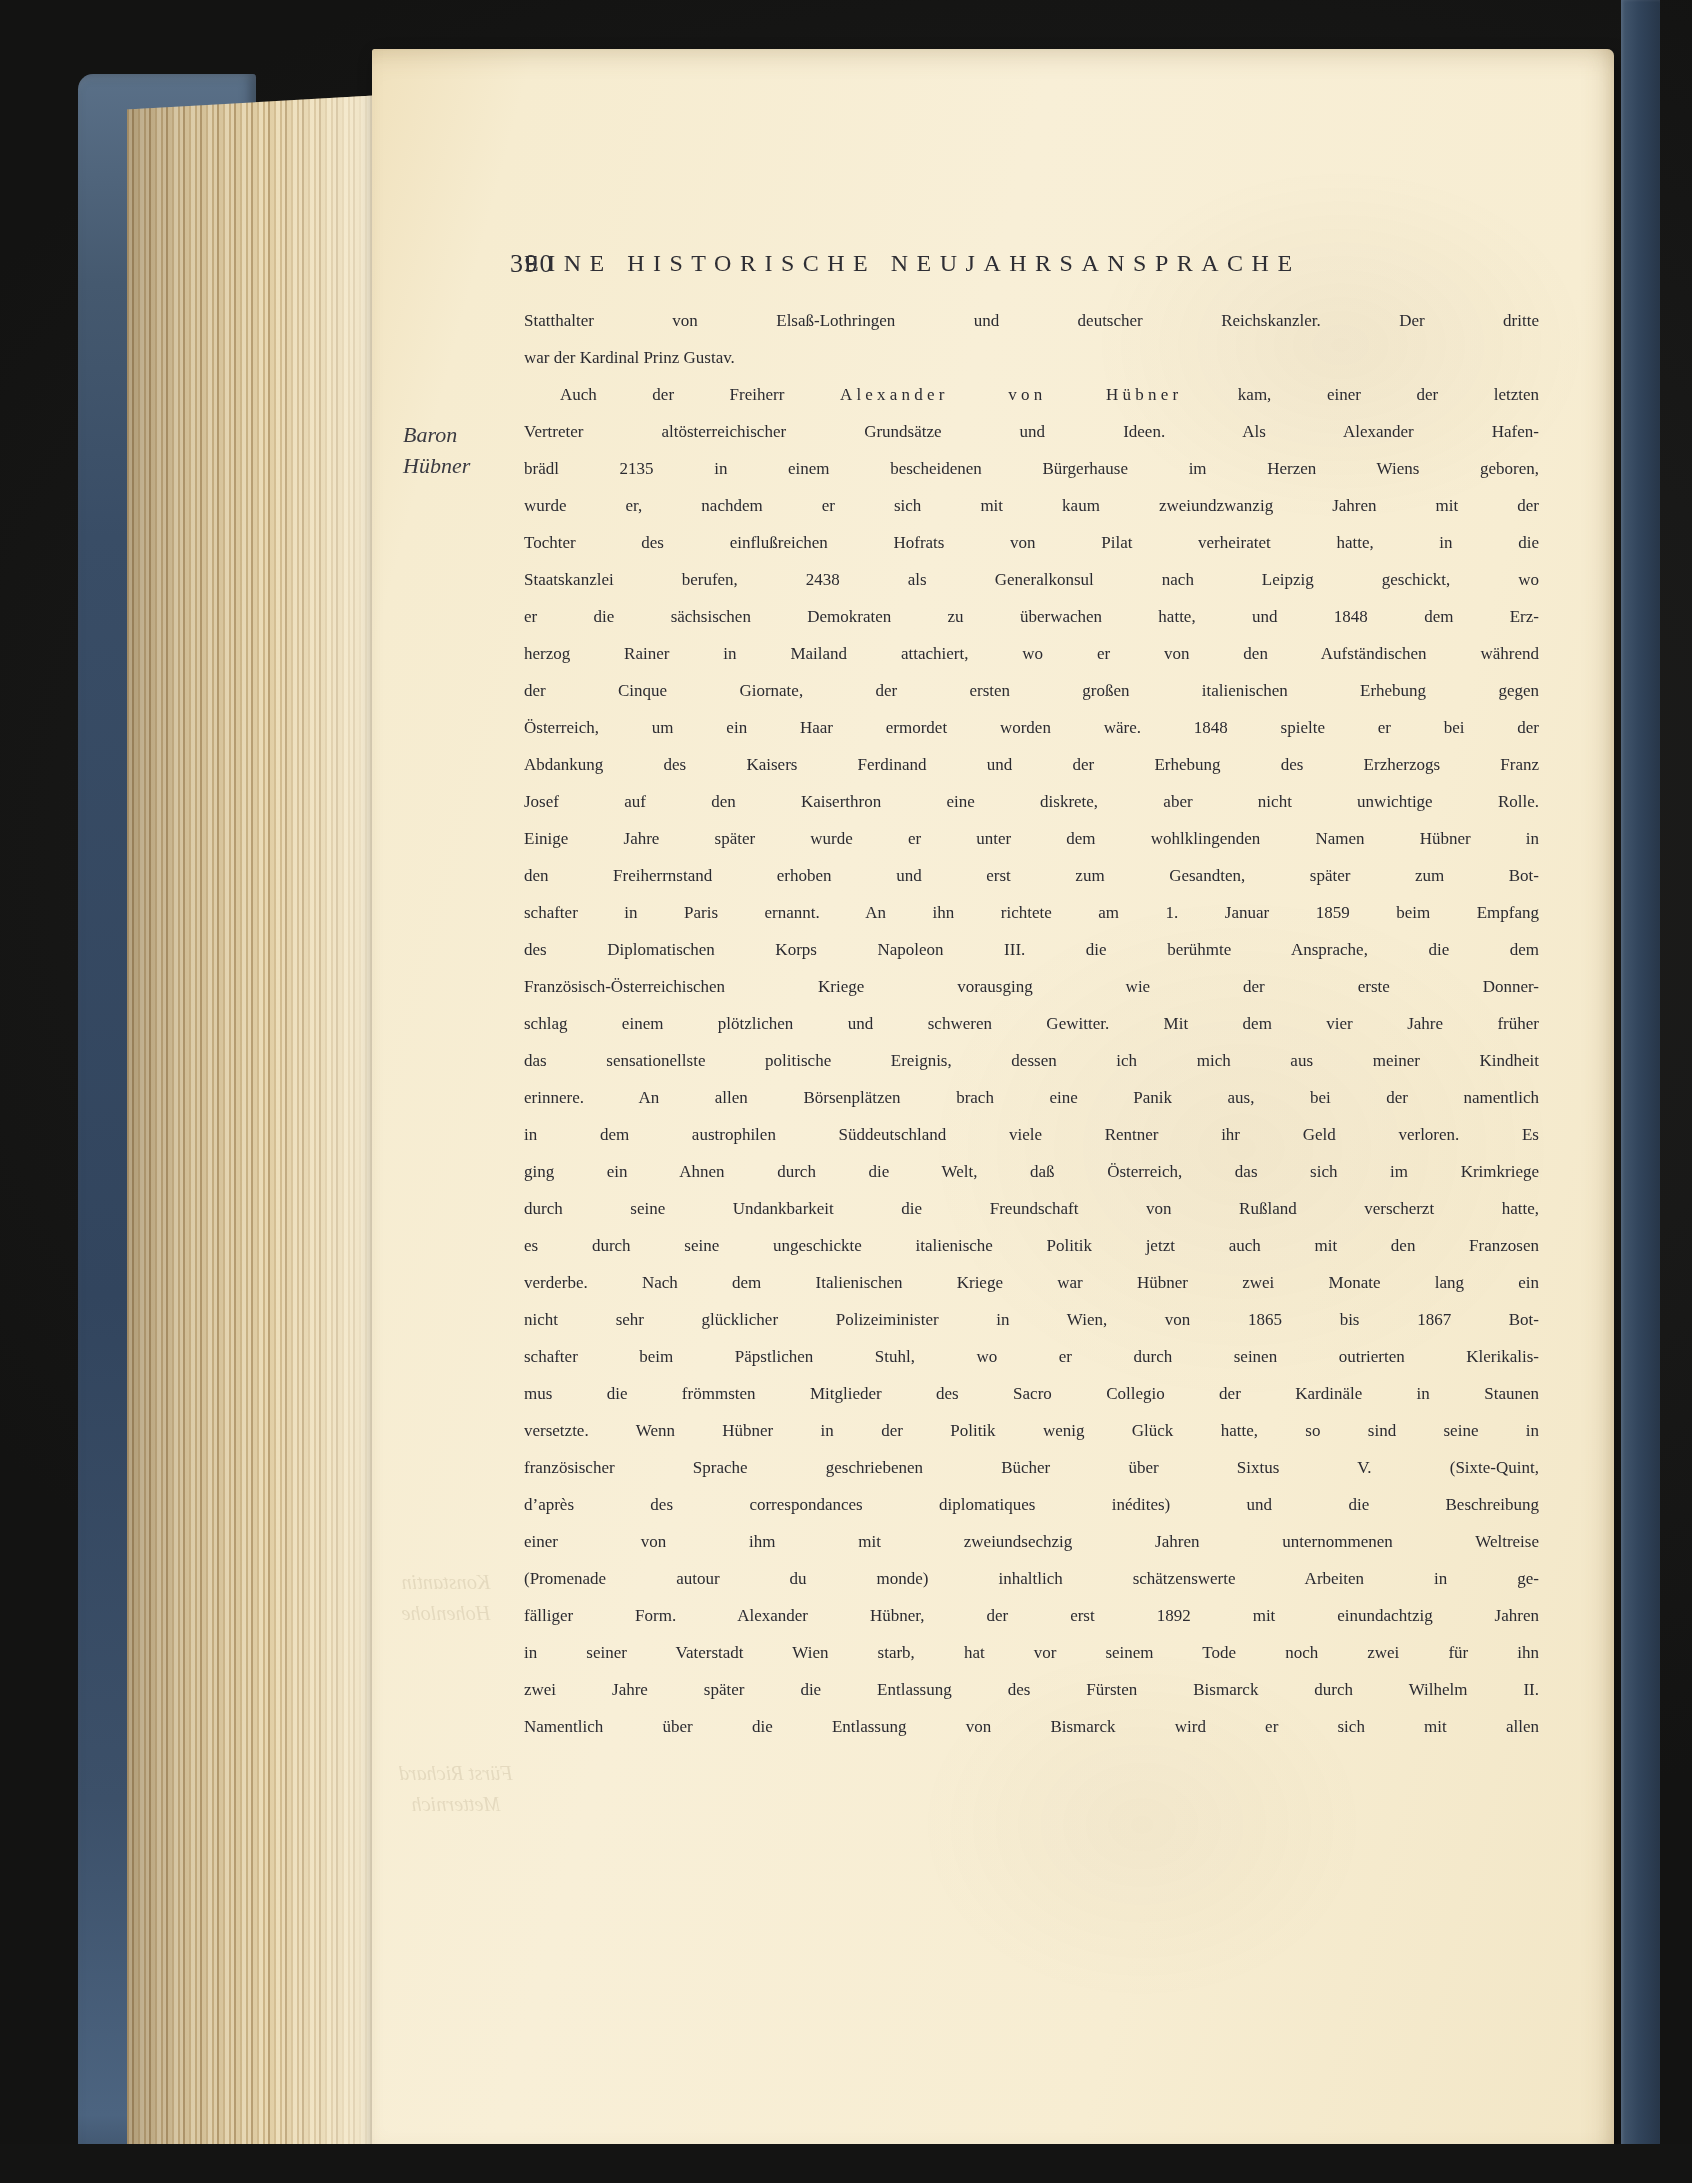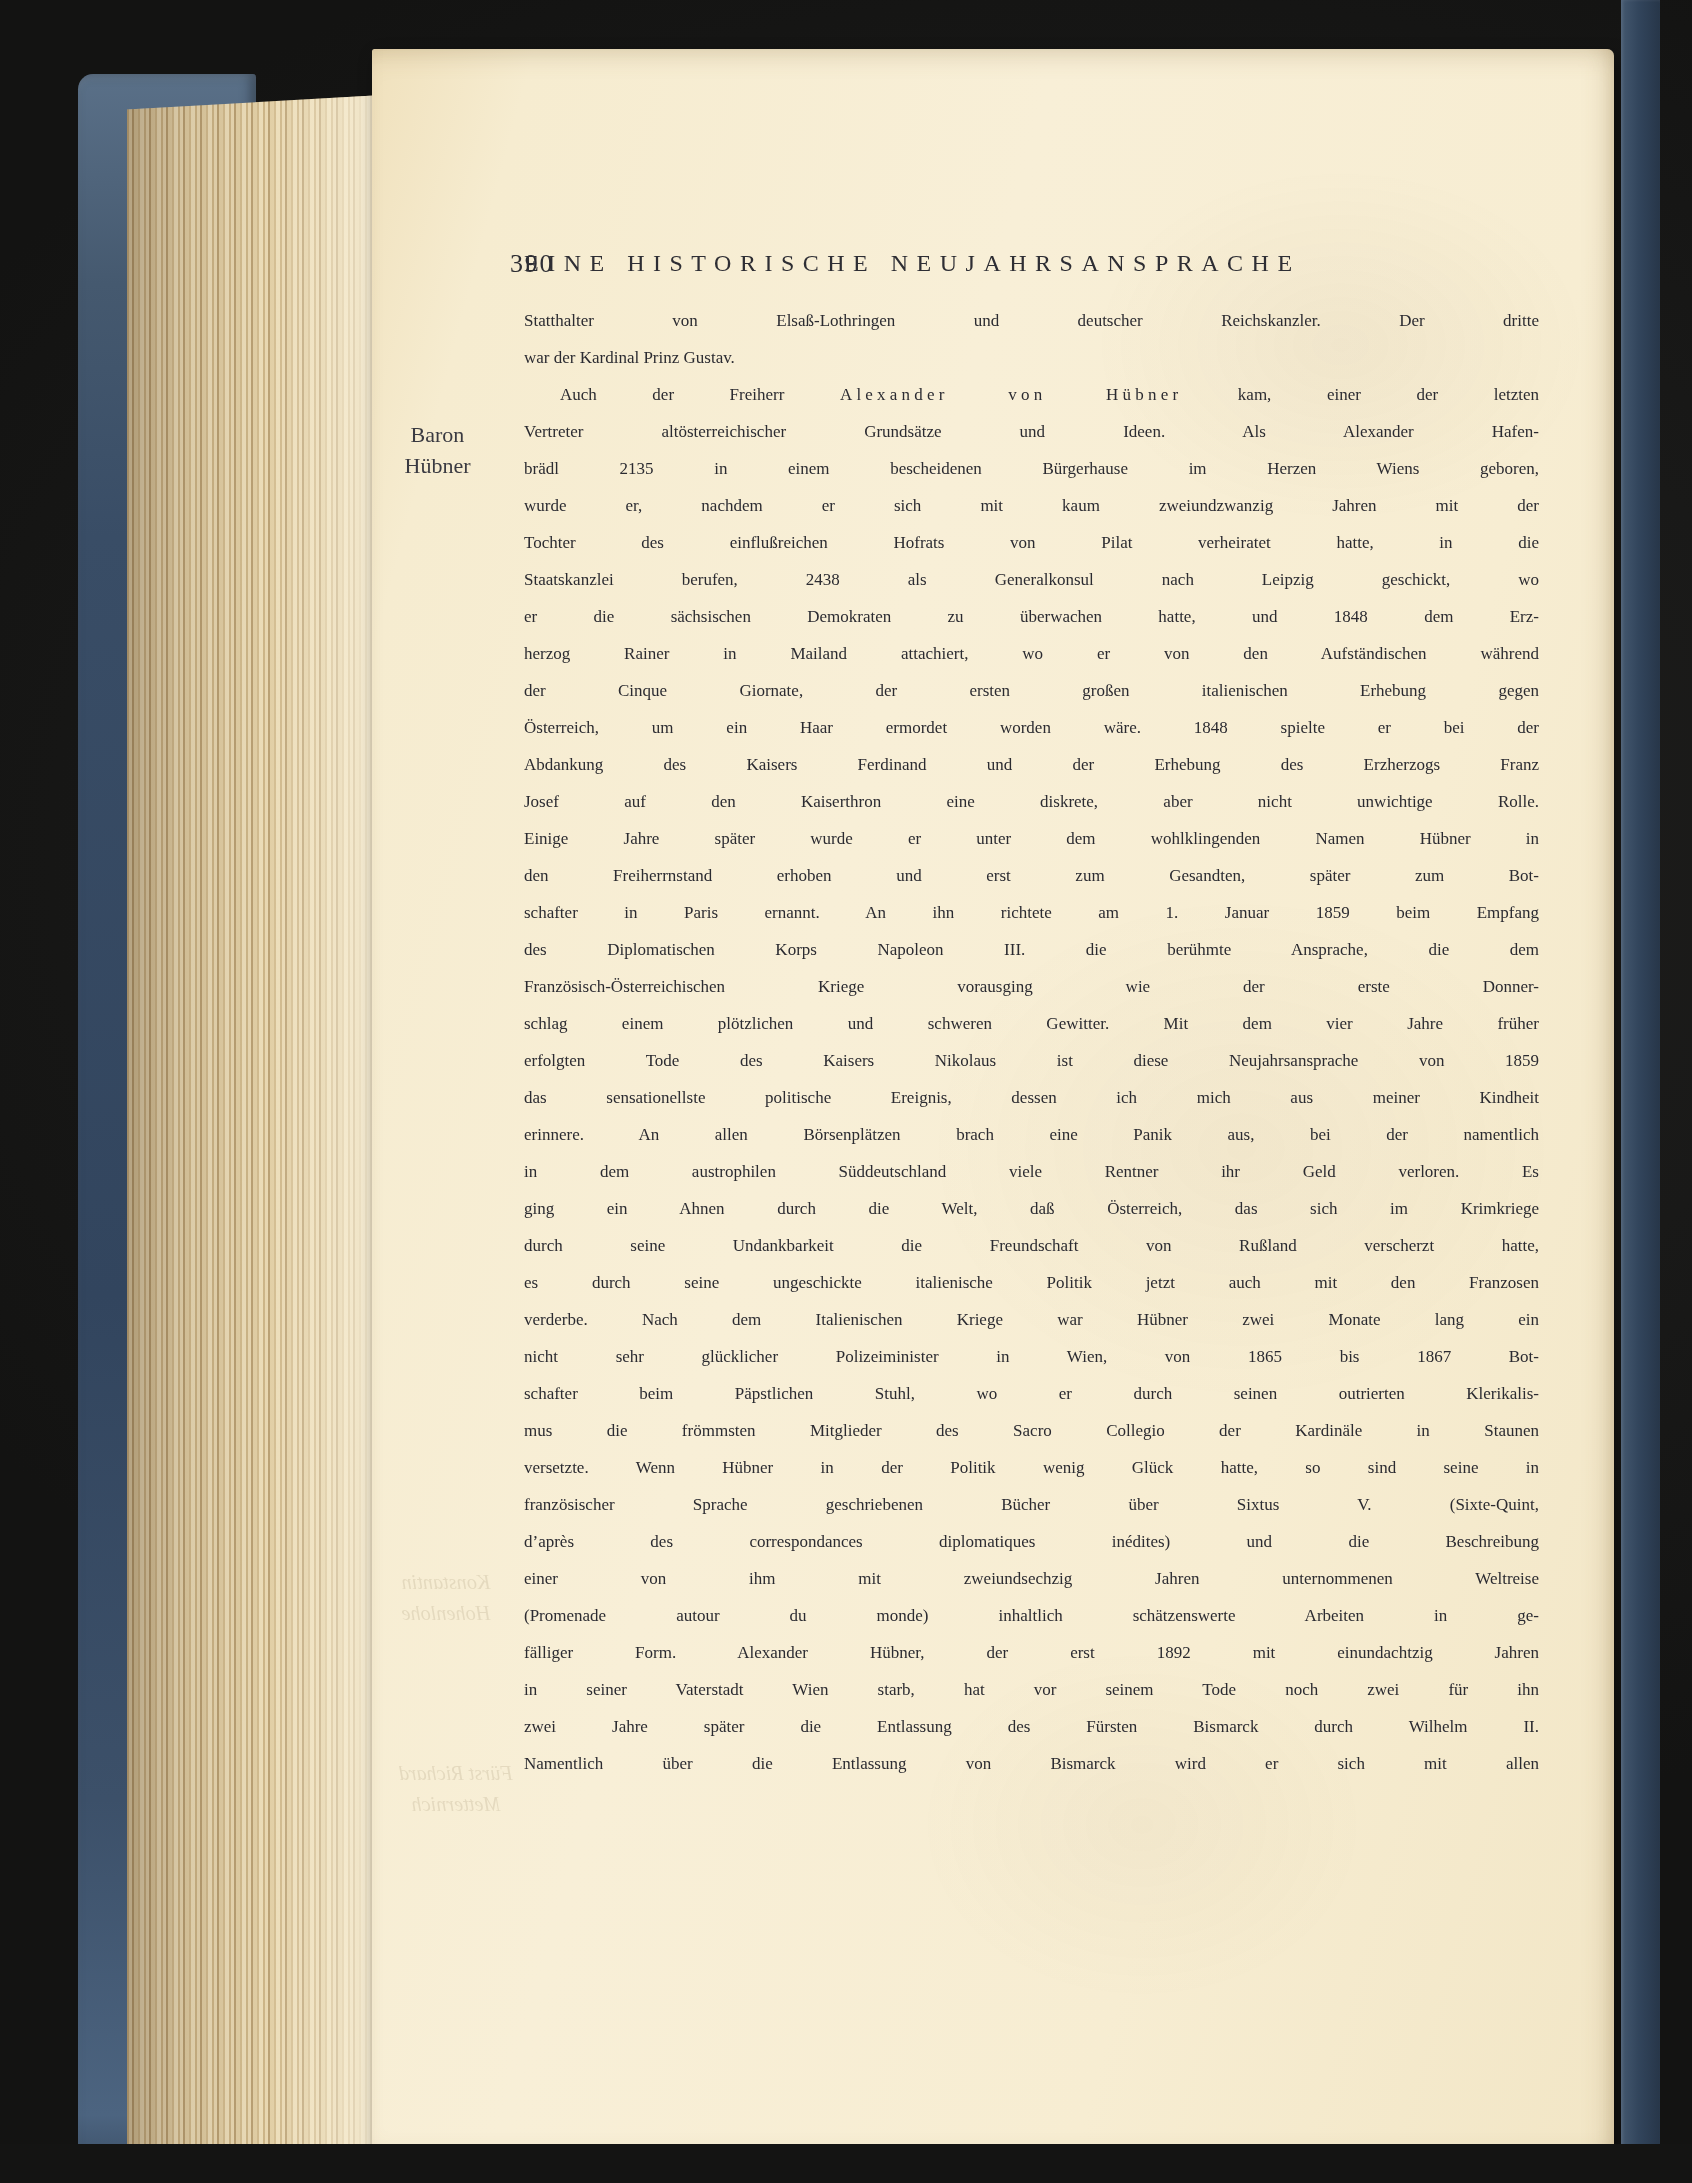--- a/index.html
+++ b/index.html
@@ -43,22 +43,22 @@
   .right-edge{position:absolute;left:1621px;top:0;width:39px;height:2183px;
     background:linear-gradient(90deg,#44586f 0%, #32455c 45%, #273649 100%);
     box-shadow:inset 1.7px 0 3.4px rgba(255,255,255,.10);}
 
   
   .content{position:absolute;left:372px;top:49px;width:1242px;height:2114px;color:#2b2b31;}
   .pagenum{position:absolute;left:138px;top:200px;font-size:26px;line-height:29px;
     letter-spacing:1.7px;color:#2e2e34;}
   .runhead{position:absolute;left:152px;top:201px;width:1015px;text-align:left;
     font-size:24px;line-height:27px;letter-spacing:8.5px;color:#2e2e34;}
-  .margin-notes{position:absolute;left:2px;top:370px;width:127px;text-align:center;
-    font-size:22px;line-height:31px;color:#3a3a41;}
+  .margin-notes{position:absolute;left:31px;top:370px;width:127px;text-align:left;
+    font-style:italic;font-size:22px;line-height:31px;color:#3a3a41;}
   .bodytext{position:absolute;left:152px;top:253px;width:1015px;}
   .bline{font-size:17px;line-height:37px;height:37px;overflow:hidden;
     text-align:justify;text-align-last:justify;color:#2b2b31;}
   .bline.flush{text-align-last:left;}
   .bline.indent{text-indent:36px;}
   .sperr{letter-spacing:4.2px;}
 
   
   .bleed{position:absolute;text-align:center;font-style:italic;font-size:20.3px;line-height:30.5px;
     color:#86744f;opacity:.16;transform:scaleX(-1);filter:blur(0.6px);}
@@ -99,21 +99,20 @@
         <div class="bline"><span>der Cinque Giornate, der ersten großen italienischen Erhebung gegen</span></div>
         <div class="bline"><span>Österreich, um ein Haar ermordet worden wäre. 1848 spielte er bei der</span></div>
         <div class="bline"><span>Abdankung des Kaisers Ferdinand und der Erhebung des Erzherzogs Franz</span></div>
         <div class="bline"><span>Josef auf den Kaiserthron eine diskrete, aber nicht unwichtige Rolle.</span></div>
         <div class="bline"><span>Einige Jahre später wurde er unter dem wohlklingenden Namen Hübner in</span></div>
         <div class="bline"><span>den Freiherrnstand erhoben und erst zum Gesandten, später zum Bot-</span></div>
         <div class="bline"><span>schafter in Paris ernannt. An ihn richtete am 1. Januar 1859 beim Empfang</span></div>
         <div class="bline"><span>des Diplomatischen Korps Napoleon III. die berühmte Ansprache, die dem</span></div>
         <div class="bline"><span>Französisch-Österreichischen Kriege vorausging wie der erste Donner-</span></div>
         <div class="bline"><span>schlag einem plötzlichen und schweren Gewitter. Mit dem vier Jahre früher</span></div>
-        <div class="bline"><span>erfolgten Tode des Kaisers Nikolaus ist diese Neujahrsansprache von 1859</span></div>
         <div class="bline"><span>das sensationellste politische Ereignis, dessen ich mich aus meiner Kindheit</span></div>
         <div class="bline"><span>erinnere. An allen Börsenplätzen brach eine Panik aus, bei der namentlich</span></div>
         <div class="bline"><span>in dem austrophilen Süddeutschland viele Rentner ihr Geld verloren. Es</span></div>
         <div class="bline"><span>ging ein Ahnen durch die Welt, daß Österreich, das sich im Krimkriege</span></div>
         <div class="bline"><span>durch seine Undankbarkeit die Freundschaft von Rußland verscherzt hatte,</span></div>
         <div class="bline"><span>es durch seine ungeschickte italienische Politik jetzt auch mit den Franzosen</span></div>
         <div class="bline"><span>verderbe. Nach dem Italienischen Kriege war Hübner zwei Monate lang ein</span></div>
         <div class="bline"><span>nicht sehr glücklicher Polizeiminister in Wien, von 1865 bis 1867 Bot-</span></div>
         <div class="bline"><span>schafter beim Päpstlichen Stuhl, wo er durch seinen outrierten Klerikalis-</span></div>
         <div class="bline"><span>mus die frömmsten Mitglieder des Sacro Collegio der Kardinäle in Staunen</span></div>

